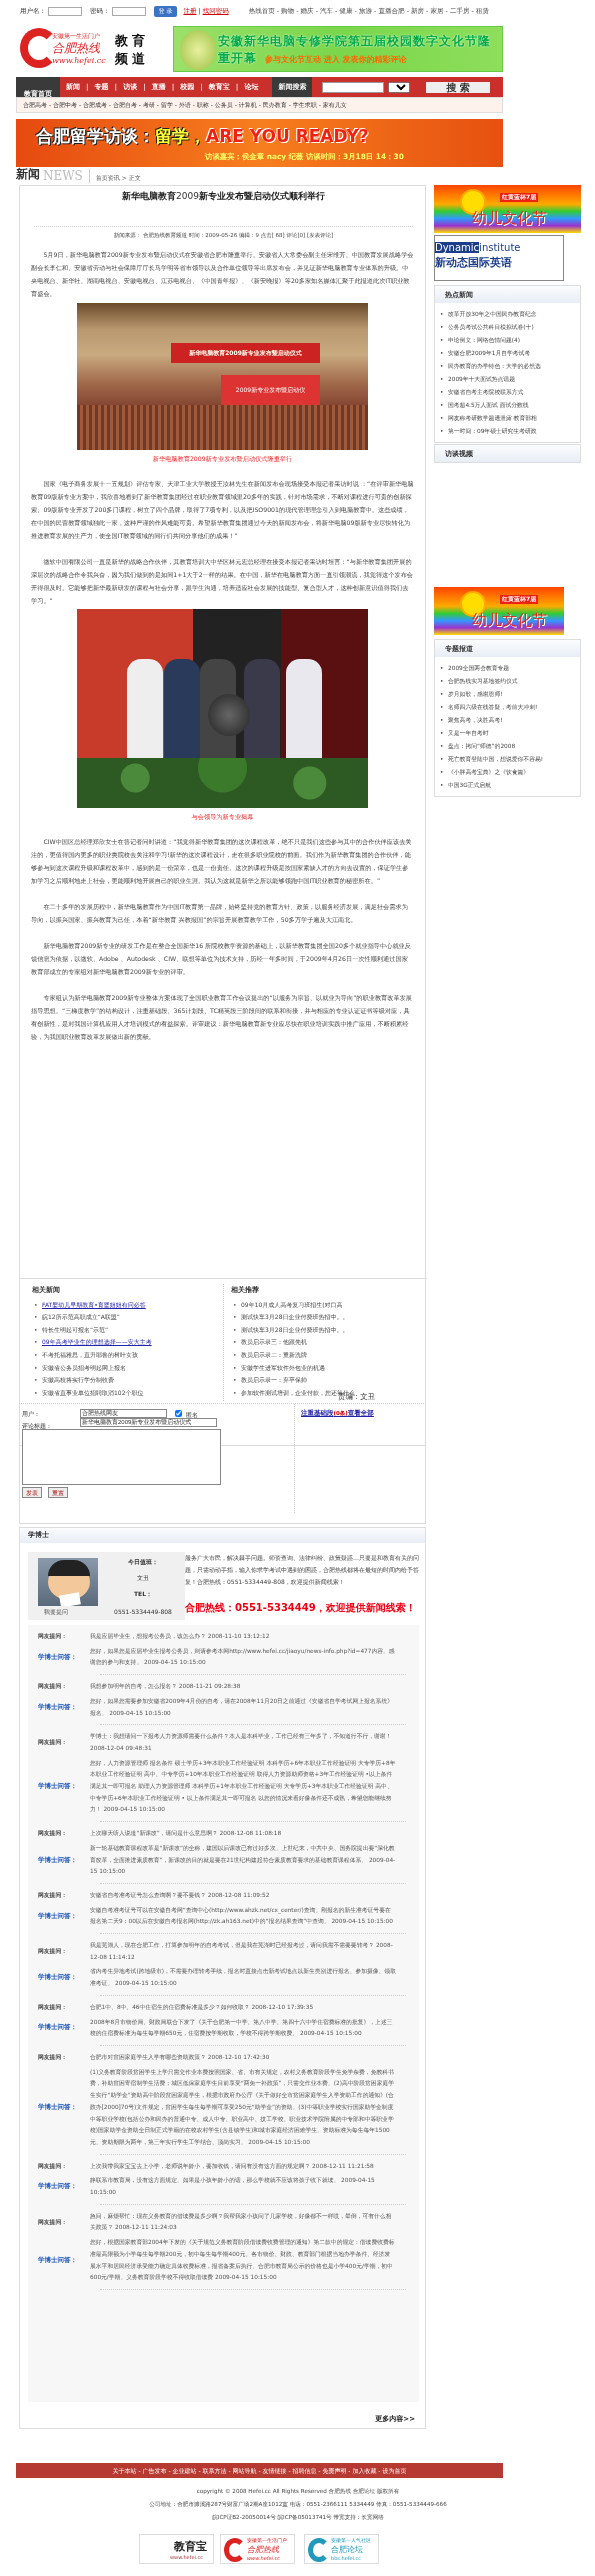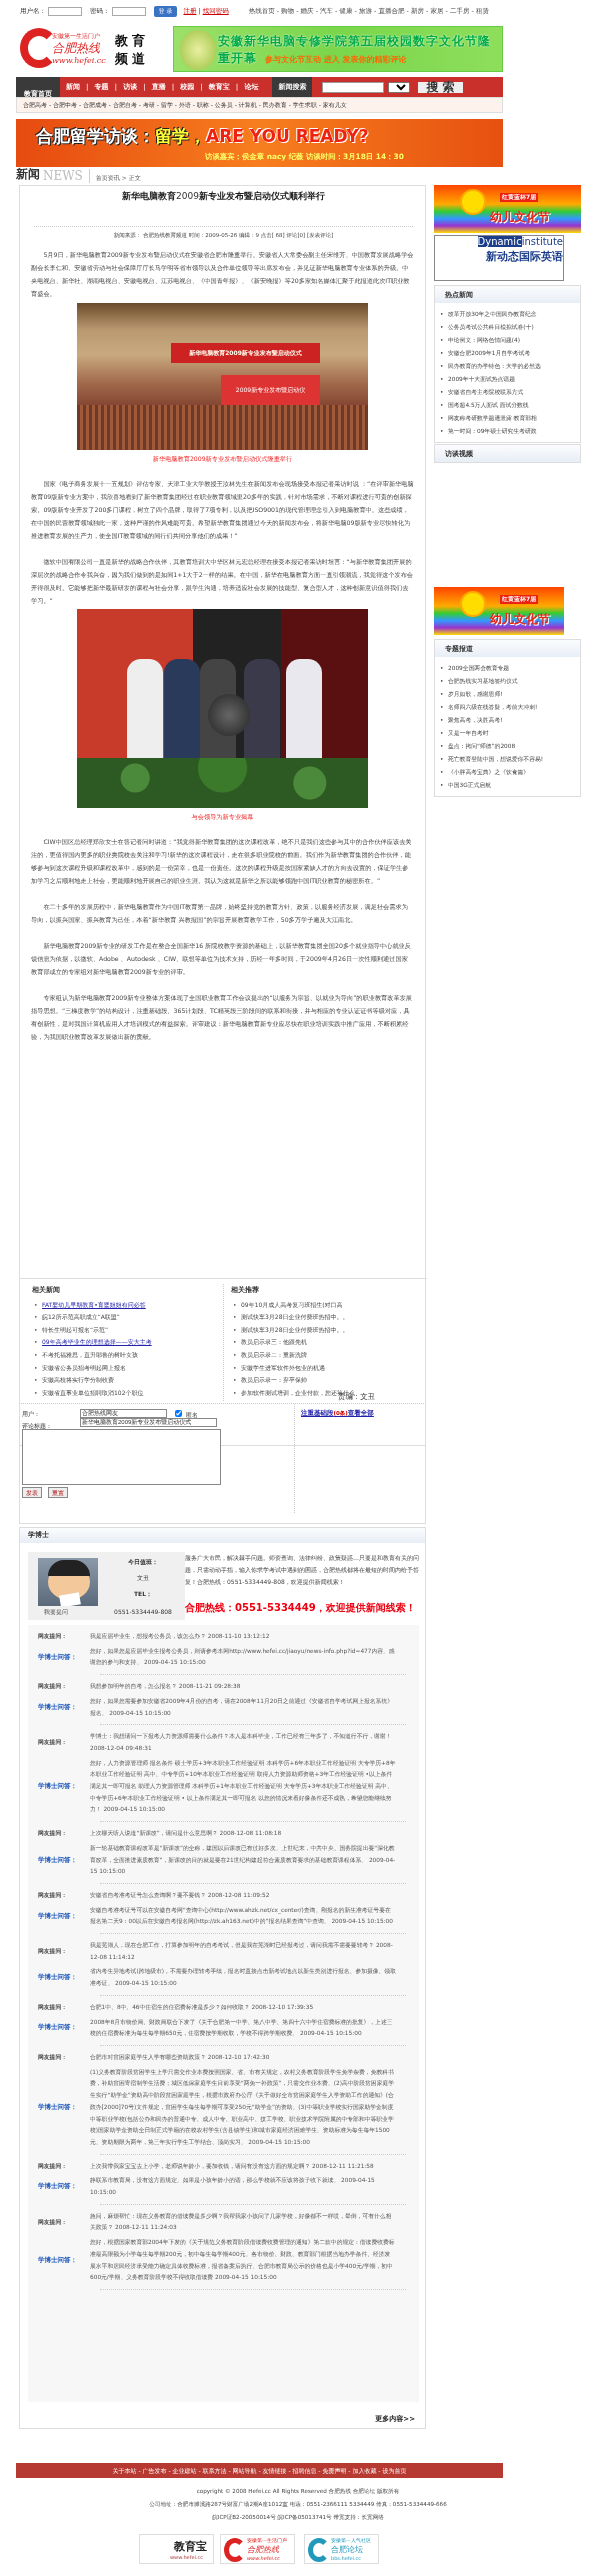--- a/index.html
+++ b/index.html
@@ -24,21 +24,21 @@
 .banner1 .b2{position:absolute;left:91px;top:27px;font-size:8px;color:#f60;font-weight:bold}
 .banner1 .circle{position:absolute;left:6px;top:3px;width:36px;height:40px;border-radius:50%;background:radial-gradient(#e9f0a0,#99c040);}
 
 .nav{left:16px;top:77px;width:487px;height:20px;background:#c9302c;display:flex;align-items:center;color:#fff;font-weight:bold;font-size:7px}
 .nav .home{background:#3a3a3a;height:20px;line-height:20px;padding:7px 8px}
 .nav .item{padding:0 6px}
 .nav .sep{opacity:.8}
 .nav .search-label{background:#3a3a3a;height:20px;line-height:20px;padding:0 6px;margin-left:8px}
 .nav input{width:62px;height:11px;border:1px solid #999;margin-left:10px}
 .nav select{height:11px;font-size:6px;margin-left:4px;width:22px}
-.nav .sbtn{background:#eee;color:#333;height:11px;line-height:11px;padding:0 8px;margin-left:8px;font-size:12px}
+.nav .sbtn{background:#eee;color:#333;height:11px;line-height:11px;padding:0 20px;margin-left:16px;font-size:10px}
 .subnav{left:16px;top:97px;width:487px;height:16px;background:#fdf2ec;border:1px solid #ddd;font-size:6px;color:#333;line-height:14px;padding-left:6px}
 .banner2{left:16px;top:119px;width:487px;height:48px;background:linear-gradient(90deg,#e64a10,#f77e1e 50%,#e65010);overflow:hidden}
 .banner2 .l1{position:absolute;left:20px;top:6px;font-size:17px;font-weight:bold;color:#fff;text-shadow:1px 1px 0 #222,-1px -1px 0 #222}
 .banner2 .l1 .y{color:#ff3}
 .banner2 .l1 .r{color:#e21;text-shadow:1px 1px 0 #fff,-1px -1px 0 #fff}
 .banner2 .l2{position:absolute;left:189px;top:33px;font-size:7.4px;color:#ff6;font-weight:bold}
 .crumbs{left:16px;top:169px;height:14px;display:flex;align-items:flex-end}
 .crumbs .news{font-size:12px;font-family:"DejaVu Serif",serif;color:#333;font-weight:bold}
 .crumbs .en{font-size:12px;font-family:"DejaVu Serif",serif;color:#bbb;margin-left:3px;padding-right:6px;border-right:1px solid #ccc}
 .crumbs .path{font-size:6px;color:#555;margin-left:6px}
@@ -92,23 +92,23 @@
 .qa .row{position:relative;display:flex;font-size:5.8px;line-height:11.7px;color:#555}
 .qa .k{width:62px;flex:none;padding-left:10px;display:flex;align-items:center;font-weight:bold;color:#444}
 .qa .k.a{color:#1a55bb;font-size:6.5px}
 .qa .v{width:306px}
 .qa .pair{border-bottom:1px dotted #ccc;margin-left:72px;width:306px}
 .more{position:absolute;right:10px;bottom:4px;font-size:7px;font-weight:bold;color:#222}
 
 .rc{left:434px;width:147px}
 .ad-kid{height:48px;background:linear-gradient(180deg,#f40 0,#f70 20%,#fa0 40%,#3c3 55%,#39f 70%,#93c 85%,#fd0 100%);position:relative;overflow:hidden}
 .ad-kid .sun{position:absolute;left:26px;top:4px;width:26px;height:26px;border-radius:50%;background:#fd0;border:2px solid #fa0}
-.ad-kid .t{position:absolute;left:56px;top:24px;font-size:12px;color:#e21;font-weight:bold;text-shadow:1px 1px 0 #fff}
+.ad-kid .t{position:absolute;left:38px;top:24px;font-size:15px;color:#e21;font-weight:normal;text-shadow:1px 1px 0 #fff}
 .ad-kid .t2{position:absolute;left:66px;top:8px;font-size:6px;color:#fff;font-weight:bold;background:#e21;padding:0 2px}
-.ad-dyn{height:46px;border:1px solid #888;text-align:right;padding-top:0}
+.ad-dyn{height:46px;border:1px solid #888;text-align:left;padding-top:6px}
 .ad-dyn .e{font-size:10px;color:#1b3d8a}
 .ad-dyn .e span{background:#1b3d8a;color:#fff}
 .ad-dyn .c{font-size:11px;color:#1b3d8a;font-weight:bold;margin-top:2px}
 .box{border:1px solid #ddd}
 .box .bh{height:17px;background:linear-gradient(#fbfcfe,#e8eef6);font-size:7px;font-weight:bold;color:#333;line-height:17px;padding-left:10px;font-family:"DejaVu Serif",serif}
 .box ul{padding:5px 4px 4px 4px}
 .box li{list-style:none;font-size:5.8px;line-height:13px;color:#444;padding-left:9px;position:relative;white-space:nowrap;overflow:hidden}
 .box li:before{content:"•";position:absolute;left:1px}
 .vid{position:relative;height:117px}
 .vid .th{position:absolute;background:#666}

